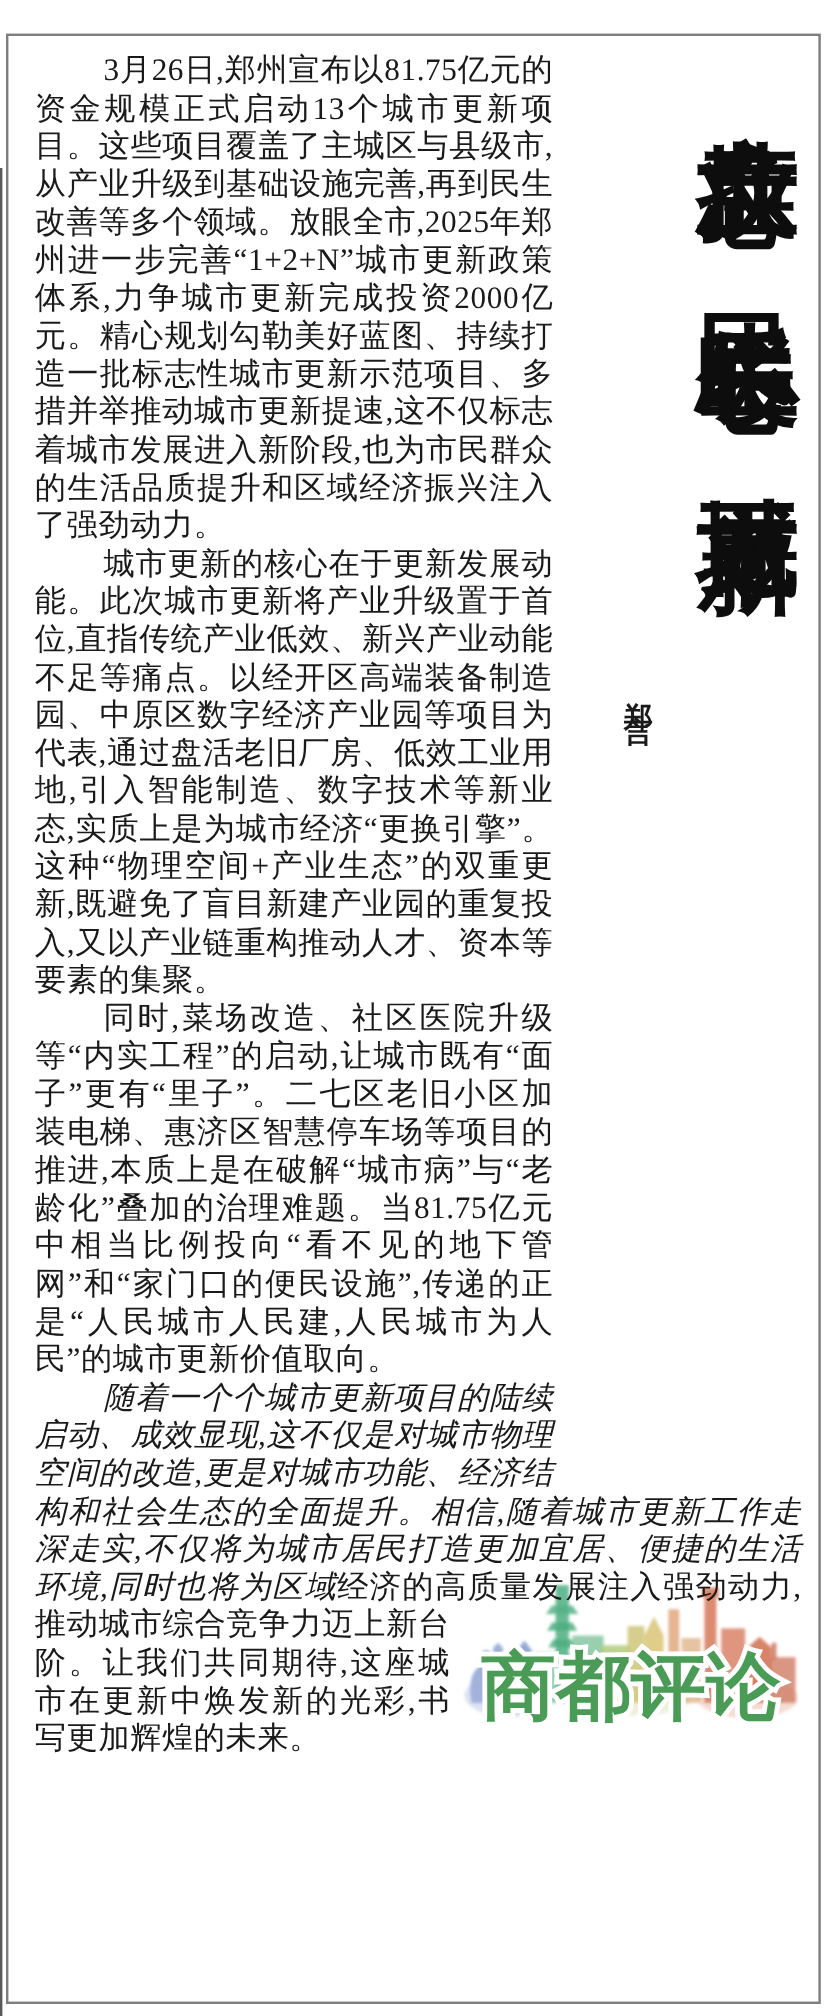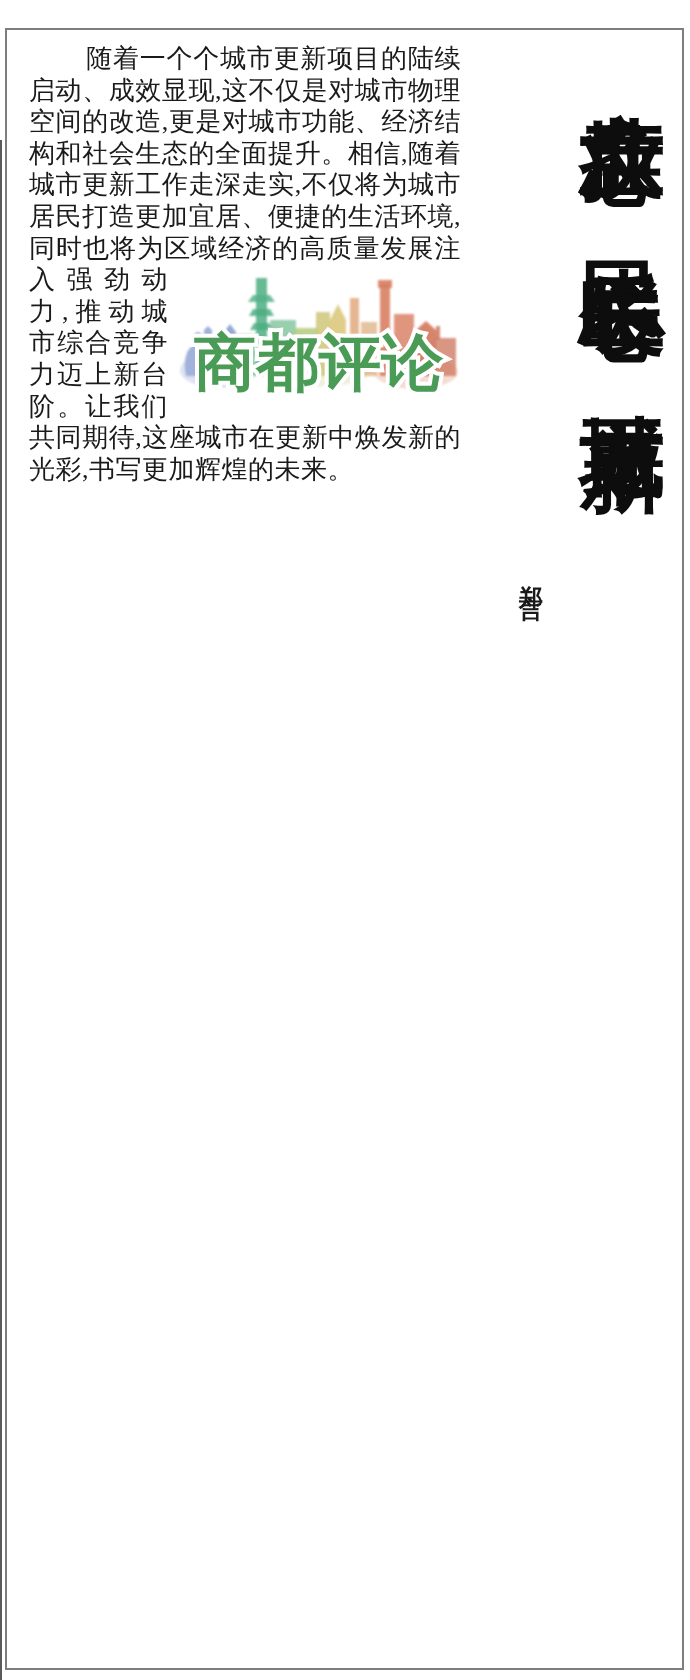--- a/index.html
+++ b/index.html
@@ -78,21 +78,21 @@
   .para {
     margin: 0;
     font-size: 26px;
     line-height: 31.6px;
     text-align: justify;
     text-indent: 2.2em;
     color: #1a1a1a;
     letter-spacing: 0.5px;
   }
   .para.closing { text-indent: 0; }
-  .para.closing .indent { padding-left: 2.2em; }
+  .para.closing .indent { padding-left: 2.2em; font-style: italic; }
   
   .logo-float {
     float: right;
     width: 283px;
     height: 142px;
     margin: 4px 0 0 10px;
     shape-outside: margin-box;
   }
   .logo-float svg { display: block; }
 </style>
@@ -102,20 +102,23 @@
 <div class="page">
   <div class="edge-rule"></div>
   <div class="frame">
     <div class="content">
 
       <div class="headline-float">
         <div class="headline-title">产业换芯 民生暖心 城市更新</div>
         <div class="author">郑言</div>
       </div>
 
+      <p class="para">3月26日,郑州宣布以81.75亿元的资金规模正式启动13个城市更新项目。这些项目覆盖了主城区与县级市,从产业升级到基础设施完善,再到民生改善等多个领域。放眼全市,2025年郑州进一步完善“1+2+N”城市更新政策体系,力争城市更新完成投资2000亿元。精心规划勾勒美好蓝图、持续打造一批标志性城市更新示范项目、多措并举推动城市更新提速,这不仅标志着城市发展进入新阶段,也为市民群众的生活品质提升和区域经济振兴注入了强劲动力。</p>
+      <p class="para">城市更新的核心在于更新发展动能。此次城市更新将产业升级置于首位,直指传统产业低效、新兴产业动能不足等痛点。以经开区高端装备制造园、中原区数字经济产业园等项目为代表,通过盘活老旧厂房、低效工业用地,引入智能制造、数字技术等新业态,实质上是为城市经济“更换引擎”。这种“物理空间+产业生态”的双重更新,既避免了盲目新建产业园的重复投入,又以产业链重构推动人才、资本等要素的集聚。</p>
+      <p class="para">同时,菜场改造、社区医院升级等“内实工程”的启动,让城市既有“面子”更有“里子”。二七区老旧小区加装电梯、惠济区智慧停车场等项目的推进,本质上是在破解“城市病”与“老龄化”叠加的治理难题。当81.75亿元中相当比例投向“看不见的地下管网”和“家门口的便民设施”,传递的正是“人民城市人民建,人民城市为人民”的城市更新价值取向。</p>
 
       <p class="para closing"><span class="indent">随着一个个城市更新项目的陆续启动、成效显现,这不仅是对城市物理空间的改造,更是对城市功能、经济结构和社会生态的全面提升。相信,随着城市更新工作走深走实,不仅将为城市居民打造更加宜居、便捷的生活环境,同时也将为区域</span><span class="logo-float">
             <svg width="283" height="142" viewBox="0 0 283 142" xmlns="http://www.w3.org/2000/svg">
           <defs>
             <filter id="wc" x="-15%" y="-15%" width="130%" height="130%">
               <feGaussianBlur stdDeviation="1.2"></feGaussianBlur>
             </filter>
           </defs>
           <g filter="url(#wc)">
             <ellipse cx="40" cy="102" rx="38" ry="18" fill="#9fb0da" opacity="0.35"></ellipse>

